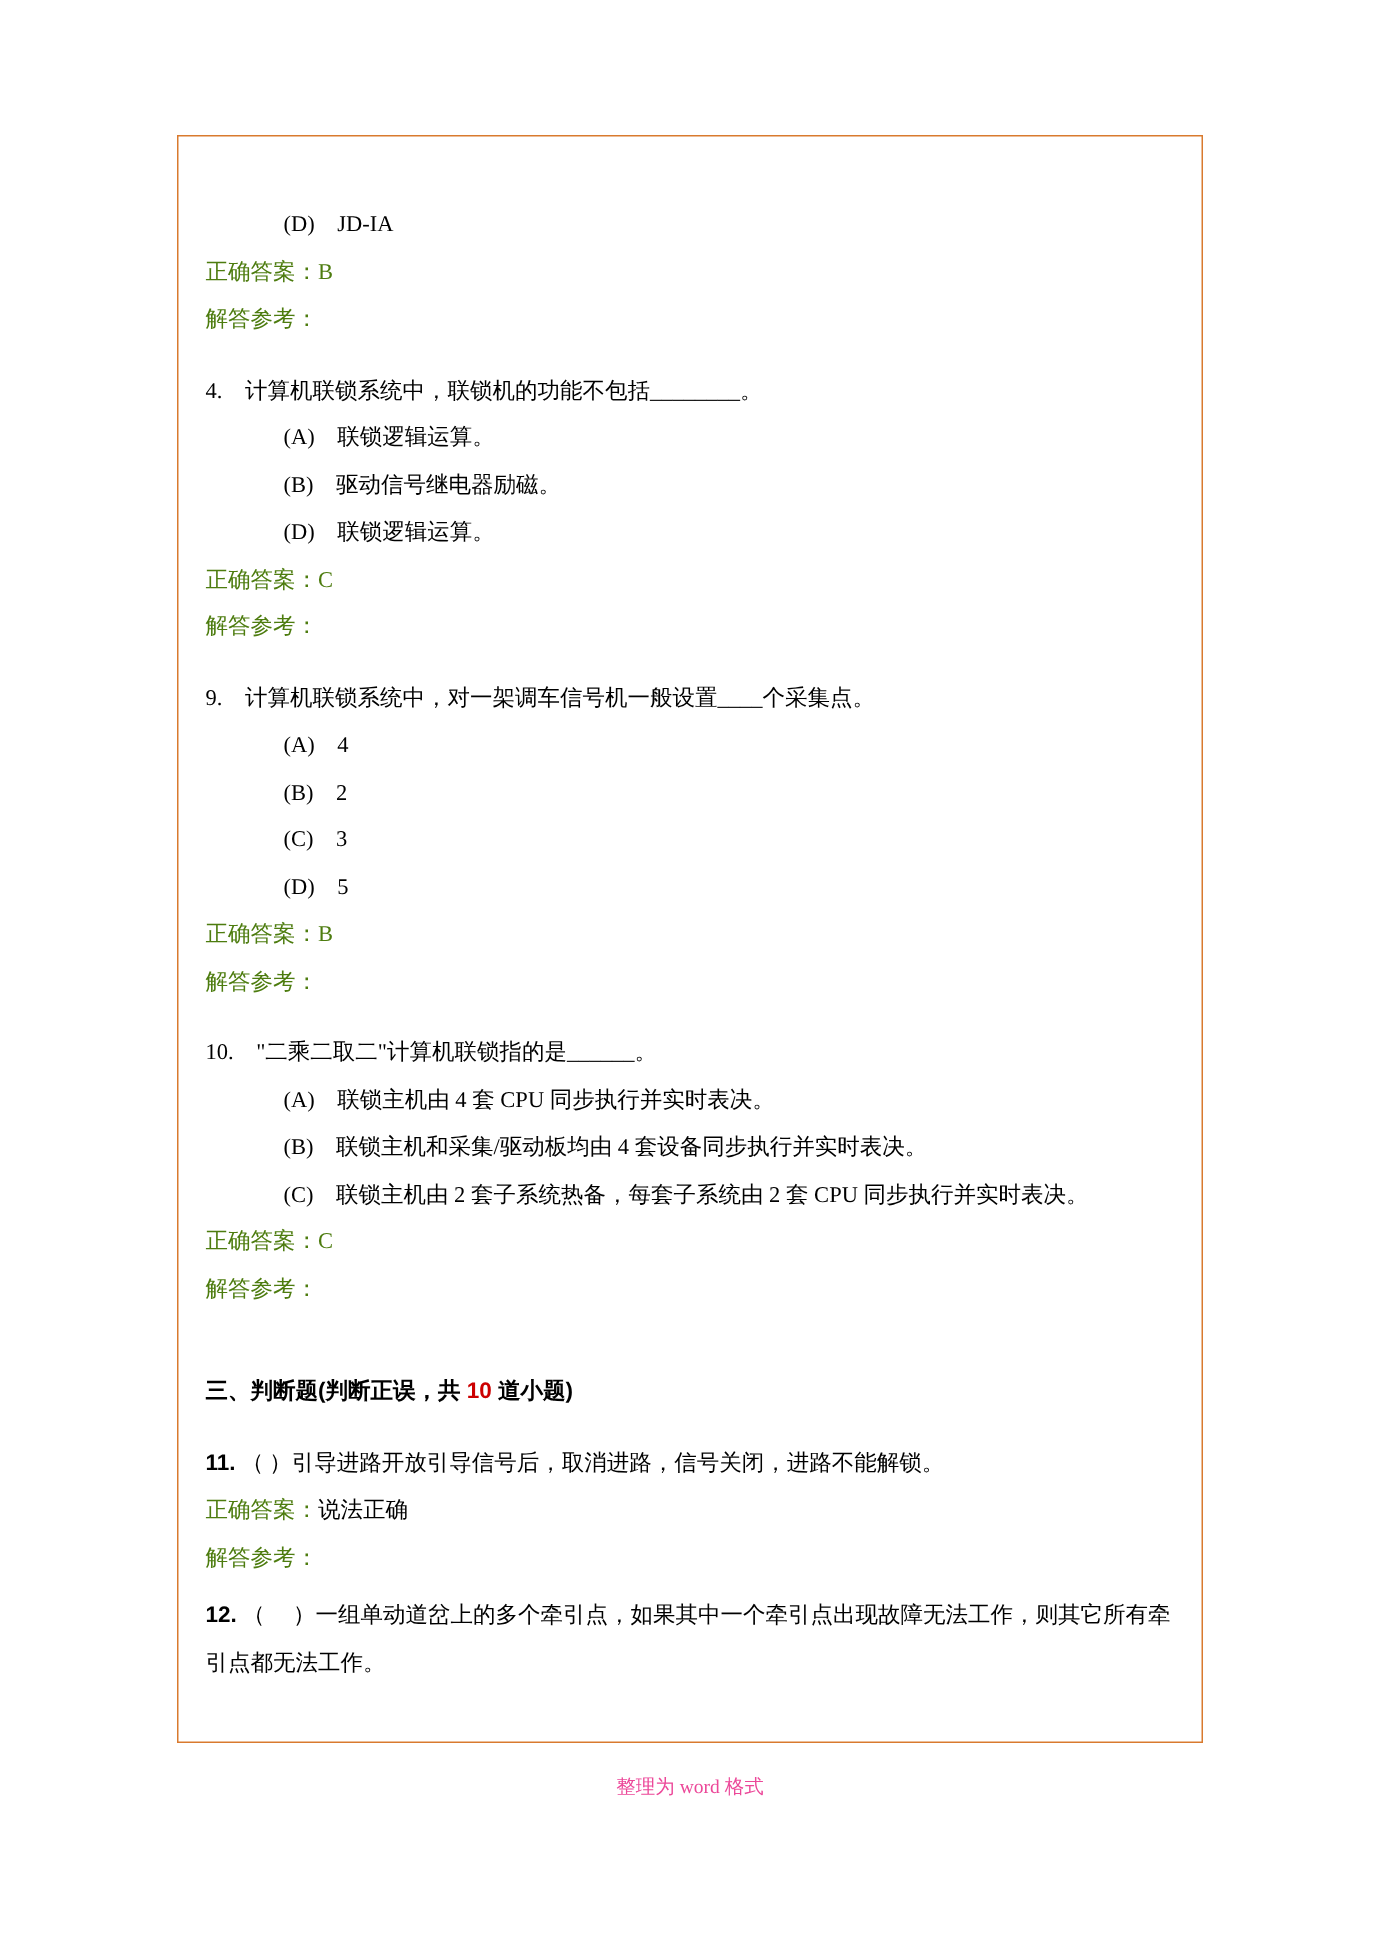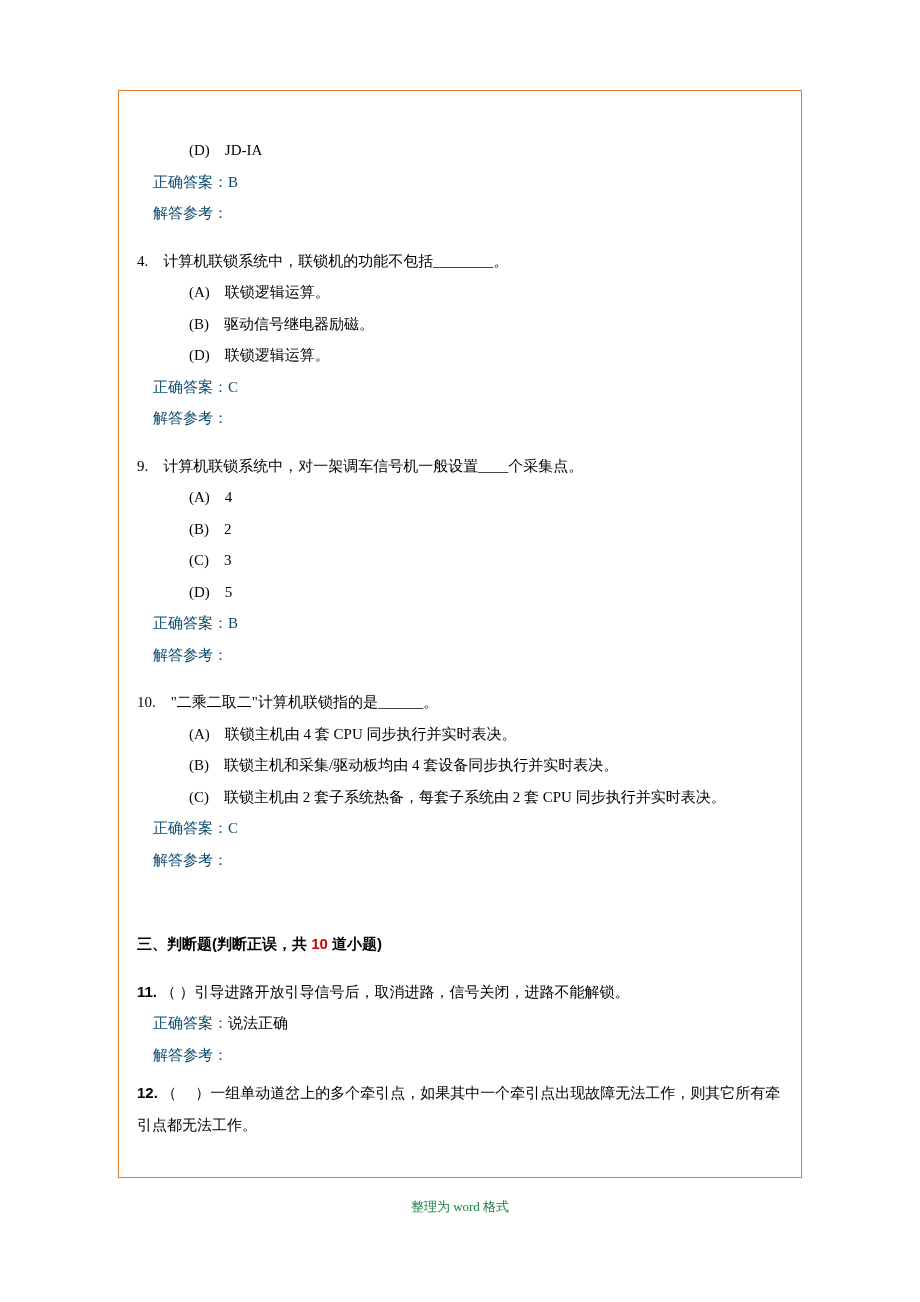--- a/index.html
+++ b/index.html
@@ -14,28 +14,28 @@
     border: 1.5px solid #d97a2e;
     margin: 0 118px;
     padding: 44px 18px 36px 18px;
     font-size: 15px;
     line-height: 2.1;
     color: #000;
   }
   .indent1 { padding-left: 52px; }
   .indent2 { padding-left: 52px; }
   .q-line { padding-left: 0; }
-  .green { color: #0c4a6e; margin-left: 16px; }
+  .green { color: #4d7c0f; }
   .bold { font-weight: bold; font-family: Liberation Sans, sans-serif; }
-  .section-title { font-family: "SimHei", "黑体", sans-serif; font-weight: bold; margin-top: 32px; }
+  .section-title { font-family: "SimHei", "黑体", sans-serif; font-weight: bold; margin-top: 16px; }
   .red { color: #cc0000; }
   .footer {
     text-align: center;
     font-size: 13px;
-    color: #15803d;
+    color: #ec4899;
     font-family: "SimSun", serif;
     margin-top: 20px;
   }
   .gap { height: 10px; }
   .q-block { margin-top: 6px; }
 </style>
 </head>
 <body>
 
 <div class="page-frame">

